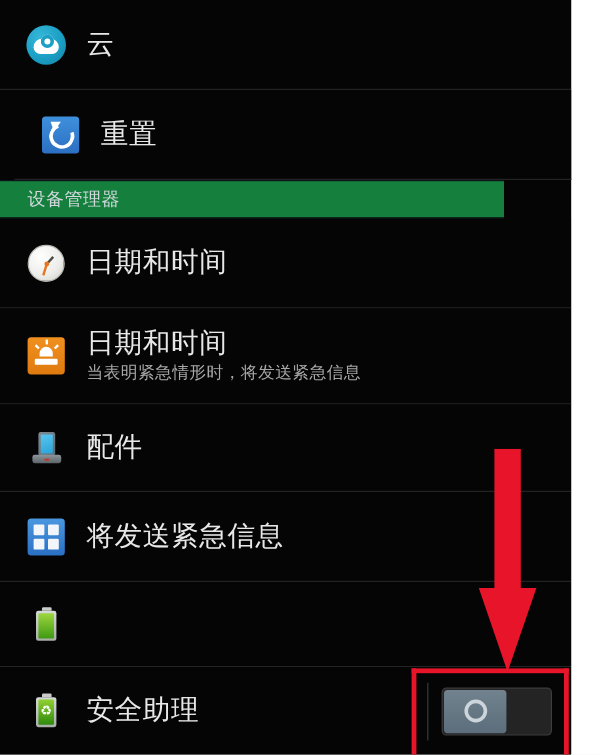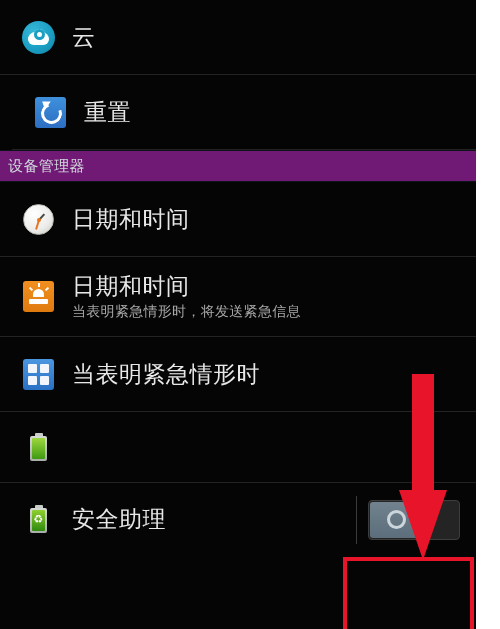--- a/index.html
+++ b/index.html
@@ -62,26 +62,26 @@
   .row .sub {
     color: #a8a8a8;
     font-size: 14px;
     line-height: 19px;
     margin-top: 2px;
     letter-spacing: 0.3px;
   }
 
   .section-header {
     box-sizing: border-box;
-    width: 476px;
+    width: 420px;
     height: 32px;
-    background: #701a75;
+    background: #15803d;
     display: flex;
     align-items: center;
-    padding-left: 8px;
+    padding-left: 23px;
     border-top: 1px solid #0d1319;
     border-bottom: 1px solid #0d1319;
   }
   .section-header .sh-label {
     color: #d2d8dd;
     font-size: 15px;
     letter-spacing: 0.4px;
   }
 
   
@@ -412,32 +412,44 @@
             <span class="ray r2"></span>
             <span class="ray r3"></span>
         </span>
       </span>
       <span class="txt">
         <span class="title">日期和时间</span>
         <span class="sub">当表明紧急情形时，将发送紧急信息</span>
       </span>
     </div>
 
+    <div class="row" style="height:73px;">
+      <span class="icon-wrap">
+        <span class="ic ic-dock">
+            <span class="body"></span>
+            <span class="stand"></span>
+            <span class="led"></span>
+          </span>
+      </span>
+      <span class="txt">
+        <span class="title">配件</span>
+      </span>
+    </div>
 
     <div class="row" style="height:75px;">
       <span class="icon-wrap">
         <span class="ic ic-apps">
             <i class="t1"></i>
             <i class="t2"></i>
             <i class="t3"></i>
             <i class="t4"></i>
           </span>
       </span>
       <span class="txt">
-        <span class="title">当表明紧急情形时</span>
+        <span class="title">将发送紧急信息</span>
       </span>
     </div>
 
     <div class="row" style="height:71px;">
       <span class="icon-wrap">
         <span class="ic ic-batt">
             <span class="cap"></span>
             <span class="shell">
               <span class="fill"></span>
             </span>

